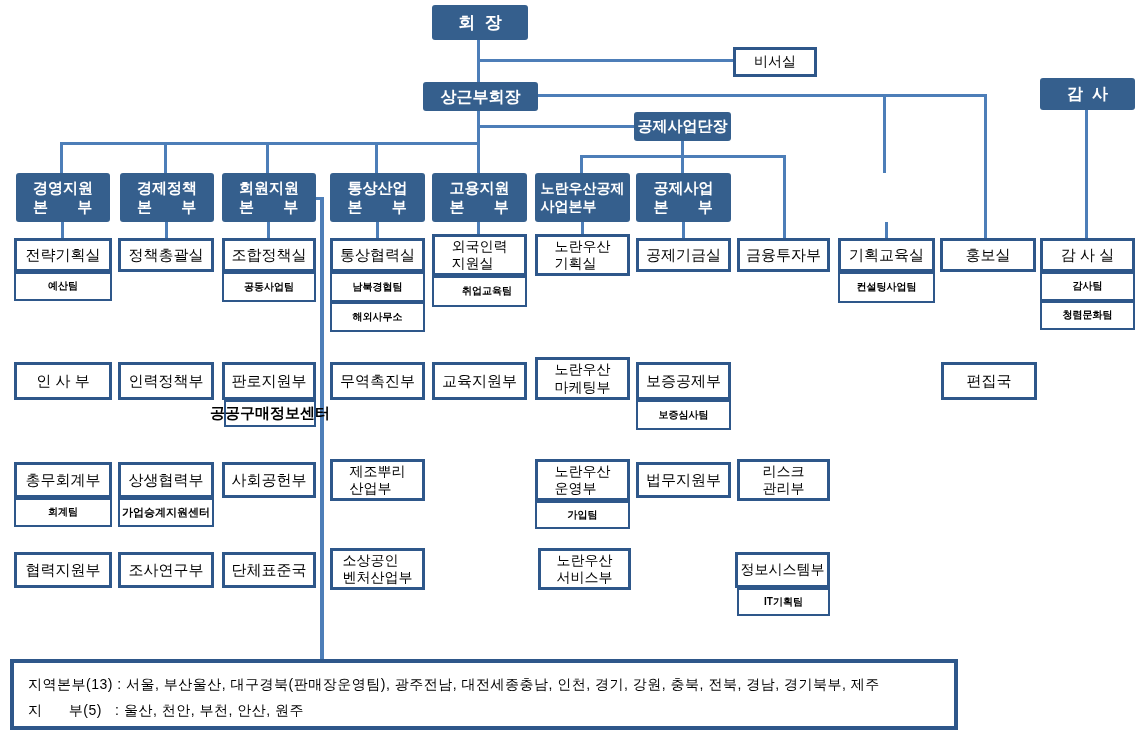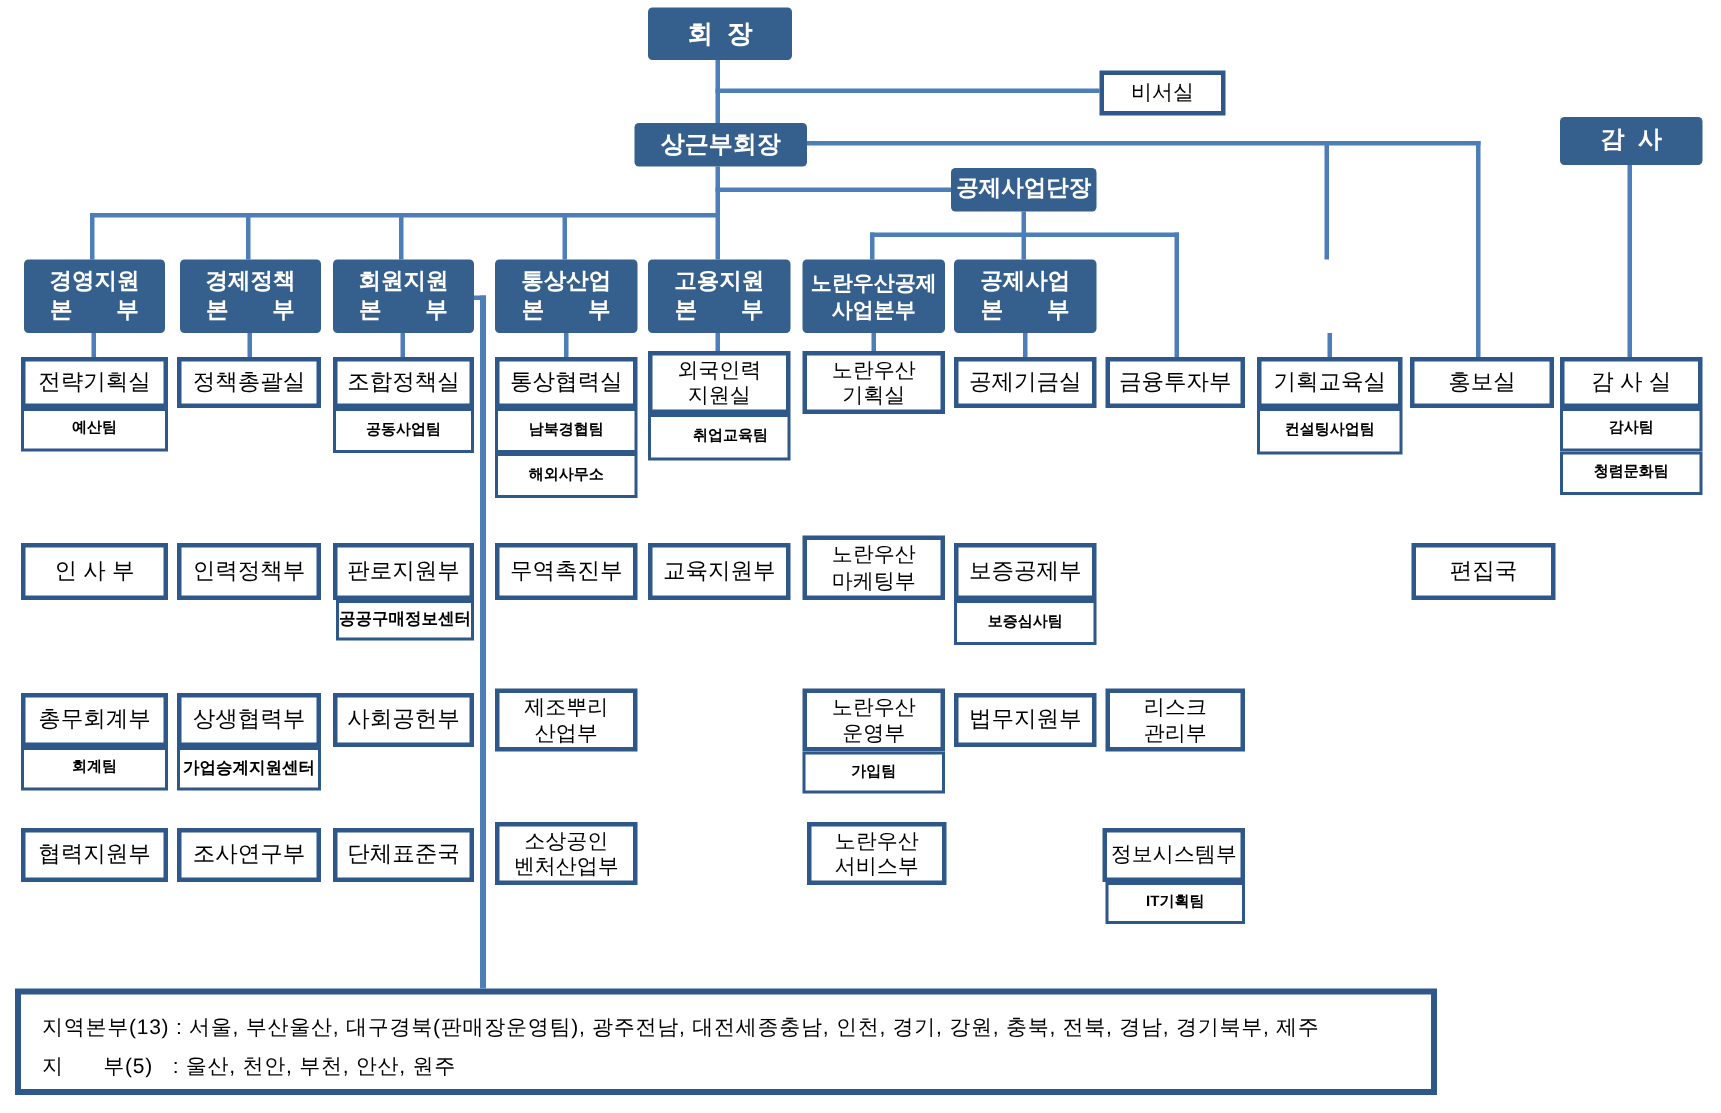--- a/index.html
+++ b/index.html
@@ -6,21 +6,21 @@
   #canvas{
     position:relative;
     width:1147px;height:742px;
     background:#ffffff;
     font-family:"Liberation Sans","DejaVu Sans",sans-serif;
     overflow:hidden;
   }
   .box{
     position:absolute;
     display:flex;align-items:center;justify-content:center;
-    text-align:center;white-space:pre;line-height:1.25;
+    text-align:left;white-space:pre;line-height:1.25;
     box-sizing:border-box;
   }
   .box-filled{
     background:var(--box-fill);
     color:var(--text-on-fill);
     font-weight:bold;
     border-radius:3px;
     font-size:15px;
   }
   .box-outline{
@@ -152,19 +152,19 @@
 서비스부</span></div>
     <div class="box box-outline" style="left: 735px; top: 552px; width: 95px; height: 36px; font-size: 14px;"><span>정보시스템부</span></div>
     <div class="box box-team" style="left: 14px; top: 272px; width: 98px; height: 29px;"><span>예산팀</span></div>
     <div class="box box-team" style="left: 222px; top: 272px; width: 94px; height: 30px;"><span>공동사업팀</span></div>
     <div class="box box-team" style="left: 330px; top: 272px; width: 95px; height: 30px;"><span>남북경협팀</span></div>
     <div class="box box-team" style="left: 330px; top: 302px; width: 95px; height: 30px;"><span>해외사무소</span></div>
     <div class="box box-team" style="left: 432px; top: 276px; width: 95px; height: 31px; padding-left: 15px;"><span>취업교육팀</span></div>
     <div class="box box-team" style="left: 838px; top: 272px; width: 97px; height: 31px;"><span>컨설팅사업팀</span></div>
     <div class="box box-team" style="left: 1040px; top: 272px; width: 95px; height: 29px;"><span>감사팀</span></div>
     <div class="box box-team" style="left: 1040px; top: 301px; width: 95px; height: 29px;"><span>청렴문화팀</span></div>
-    <div class="box box-team" style="left: 224px; top: 400px; width: 92px; height: 27px; font-size: 11px;"><span>공공구매정보센터</span></div>
+    <div class="box box-team" style="left: 224px; top: 400px; width: 92px; height: 27px; font-size: 15px;"><span>공공구매정보센터</span></div>
     <div class="box box-team" style="left: 636px; top: 400px; width: 95px; height: 30px;"><span>보증심사팀</span></div>
     <div class="box box-team" style="left: 14px; top: 498px; width: 98px; height: 29px;"><span>회계팀</span></div>
     <div class="box box-team" style="left: 118px; top: 498px; width: 96px; height: 29px; font-size: 11px;"><span>가업승계지원센터</span></div>
     <div class="box box-team" style="left: 535px; top: 501px; width: 95px; height: 28px;"><span>가입팀</span></div>
     <div class="box box-team" style="left: 737px; top: 588px; width: 93px; height: 28px;"><span>IT기획팀</span></div>
   </div>
 
 </body></html>

